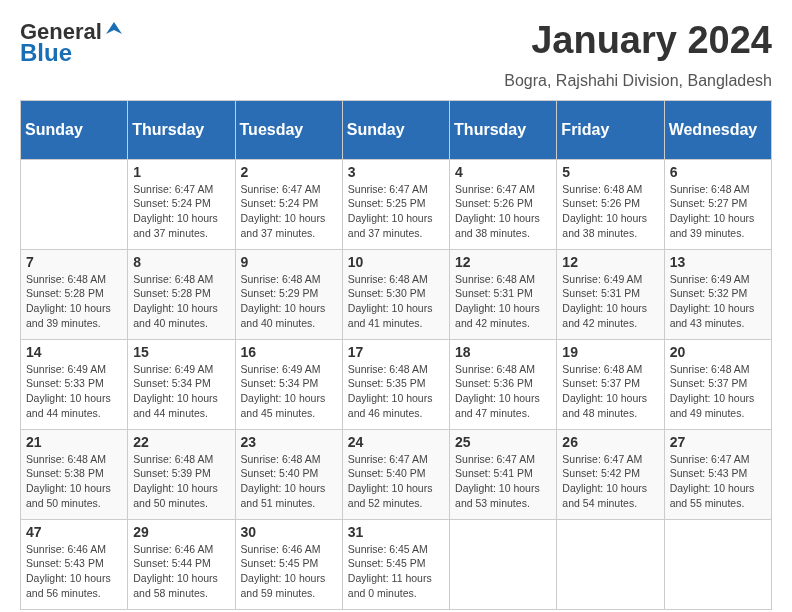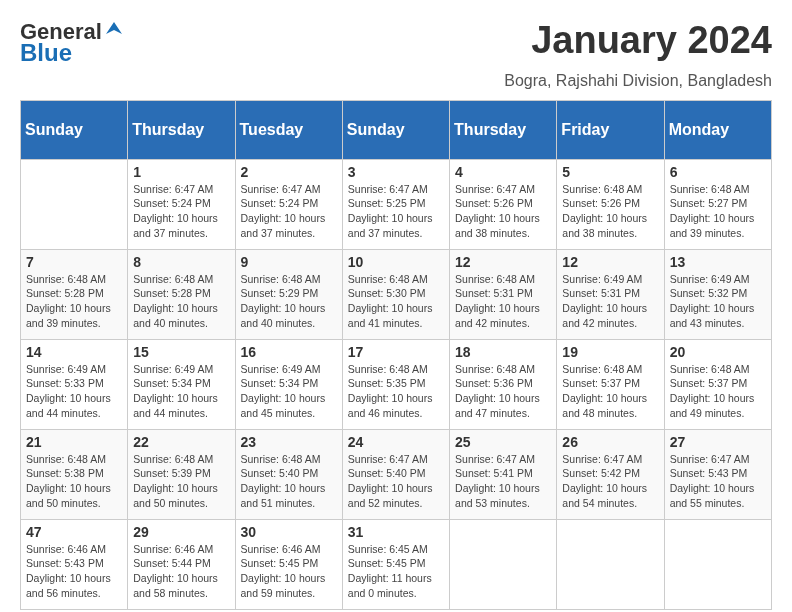--- a/index.html
+++ b/index.html
@@ -101,21 +101,21 @@
 
 <table>
   <thead>
     <tr>
       <th>Sunday</th>
       <th>Thursday</th>
       <th>Tuesday</th>
       <th>Sunday</th>
       <th>Thursday</th>
       <th>Friday</th>
-      <th>Monday</th>
+      <th>Wednesday</th>
     </tr>
   </thead>
   <tbody id="calendar-body">
   <tr>
         <td></td>
         <td>
           <span class="day-num">1</span>
           <div class="cell-text">Sunrise: 6:47 AM<br>Sunset: 5:24 PM<br>Daylight: 10 hours<br>and 37 minutes.</div>
         </td>
         <td>

